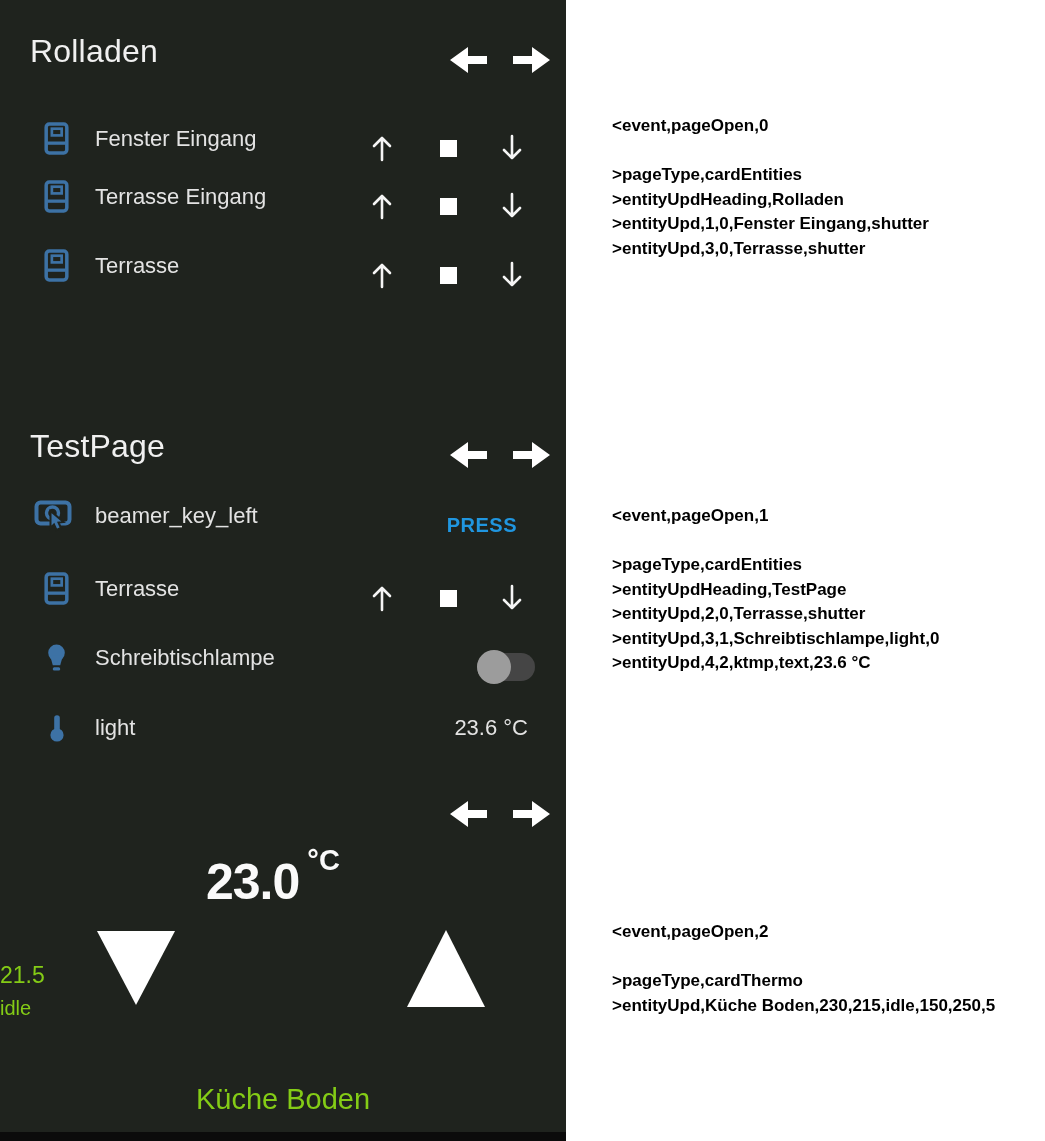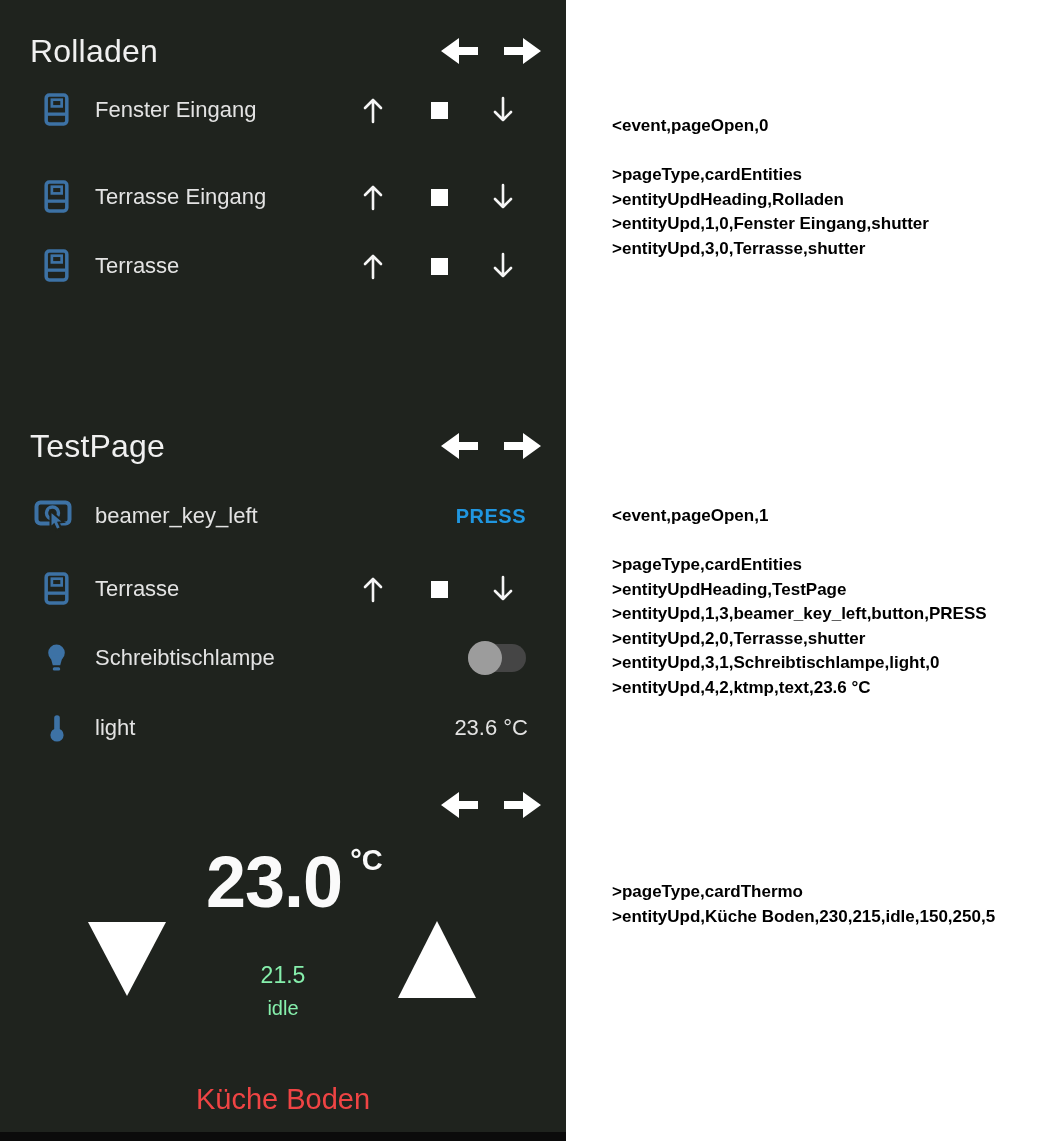--- a/index.html
+++ b/index.html
@@ -11,21 +11,21 @@
   .stage{position:absolute;left:0;top:0;width:1045px;height:1141px;}
 
   
   .screen{position:absolute;left:0;top:0;width:566px;height:1141px;background:#1f231e;}
   .bottom-strip{position:absolute;left:0;top:1132px;width:566px;height:9px;background:#0b0b0b;}
 
   .card-heading{
     position:absolute;left:30px;color:#f0f0f0;font-size:32px;line-height:36px;
     letter-spacing:0.2px;white-space:nowrap;
   }
-  button{background:none;border:0;padding:0;margin:0;cursor:pointer;font:inherit;}
+  button{background:none;border:0;padding:0;margin:9px;cursor:pointer;font:inherit;}
   .nav-btn{position:absolute;width:38px;height:32px;}
   .nav-btn svg{display:block;width:38px;height:32px;}
 
   .row{position:absolute;left:0;width:566px;height:44px;}
   .ent-icon{position:absolute;display:block;}
   .ent-label{
     position:absolute;left:95px;top:50%;transform:translateY(-50%);
     color:#e3e3e3;font-size:22px;white-space:nowrap;
   }
   .ctl{position:absolute;width:28px;height:32px;top:6px;display:flex;align-items:center;justify-content:center;}
@@ -42,29 +42,29 @@
   .text-value{
     position:absolute;right:38px;top:50%;transform:translateY(-50%);
     color:#e3e3e3;font-size:22px;white-space:nowrap;
   }
   .toggle{position:absolute;left:468px;top:4px;width:58px;height:36px;}
   .toggle-track{position:absolute;left:0;top:4px;width:58px;height:28px;border-radius:14px;background:#454545;}
   .toggle-knob{position:absolute;left:0;top:1px;width:34px;height:34px;border-radius:50%;background:#9c9c9c;}
 
   
   .thermo-temp{position:absolute;left:206px;top:848px;display:flex;align-items:flex-start;color:#fafafa;}
-  .temp-val{font-size:72px;font-weight:bold;line-height:68px;letter-spacing:-1px;}
+  .temp-val{font-size:50px;font-weight:bold;line-height:68px;letter-spacing:-1px;}
   .temp-unit{font-size:29px;font-weight:bold;line-height:29px;margin-left:8px;margin-top:-2px;}
   .tri-btn{position:absolute;width:0;height:0;}
   .tri-down{left:88px;top:922px;border-left:39px solid transparent;border-right:39px solid transparent;border-top:74px solid #ffffff;}
   .tri-up{left:398px;top:921px;border-left:39px solid transparent;border-right:39px solid transparent;border-bottom:77px solid #ffffff;}
-  .setpoint{position:absolute;left:0;width:566px;text-align:center;color:#86efac;}
+  .setpoint{position:absolute;left:0;width:566px;text-align:left;color:#84cc16;}
   .sp-temp{top:962px;font-size:23px;}
   .sp-state{top:997px;font-size:20px;}
-  .thermo-title{position:absolute;left:0;top:1083px;width:566px;text-align:center;color:#ef4444;font-size:29px;}
+  .thermo-title{position:absolute;left:0;top:1083px;width:566px;text-align:center;color:#84cc16;font-size:29px;}
 
   
   .proto-block{position:absolute;left:612px;color:#000;font-size:17px;font-weight:bold;line-height:24.5px;white-space:nowrap;}
   .proto-event{margin-bottom:24.5px;margin-top:40px;}
 </style>
 </head>
 <body>
 
 <svg width="0" height="0" style="position:absolute">
   <defs>
@@ -112,21 +112,21 @@
         <svg viewBox="0 0 38 32">
             <use href="#ico-arrow-left"></use>
           </svg>
       </button>
       <button class="nav-btn" style="left:504px;top:35px">
         <svg viewBox="0 0 38 32">
             <use href="#ico-arrow-right"></use>
           </svg>
       </button>
 
-      <div class="row" style="top:88px">
+      <div class="row" style="top:117px">
         <svg class="ent-icon" style="left:44px;top:5px" width="25" height="33" viewBox="0 0 24 32">
             <use href="#ico-shutter"></use>
           </svg>
         <span class="ent-label">Fenster Eingang</span>
         <button class="ctl ctl-up">
           <svg width="26" height="30" viewBox="0 0 26 30">
               <use href="#ico-thin-up"></use>
             </svg>
         </button>
         <button class="ctl ctl-stop">
@@ -279,28 +279,28 @@
         <div class="proto-line">&gt;entityUpd,3,0,Terrasse,shutter</div>
       </div>
   </div>
 
   <div class="proto-block" style="top:464px">
     <div class="proto-event">&lt;event,pageOpen,1</div>
     <div>
 
     <div class="proto-line">&gt;pageType,cardEntities</div>
         <div class="proto-line">&gt;entityUpdHeading,TestPage</div>
-        <div class="proto-line">&gt;entityUpd,1,3,beamer_key_left,button,PRESS</div>
         <div class="proto-line">&gt;entityUpd,2,0,Terrasse,shutter</div>
         <div class="proto-line">&gt;entityUpd,3,1,Schreibtischlampe,light,0</div>
         <div class="proto-line">&gt;entityUpd,4,2,ktmp,text,23.6 °C</div>
       </div>
   </div>
 
   <div class="proto-block" style="top:880px">
+    <div class="proto-event">&lt;event,pageOpen,2</div>
     <div>
 
     <div class="proto-line">&gt;pageType,cardThermo</div>
         <div class="proto-line">&gt;entityUpd,Küche Boden,230,215,idle,150,250,5</div>
       </div>
   </div>
 
 </div>
 
 </body></html>

